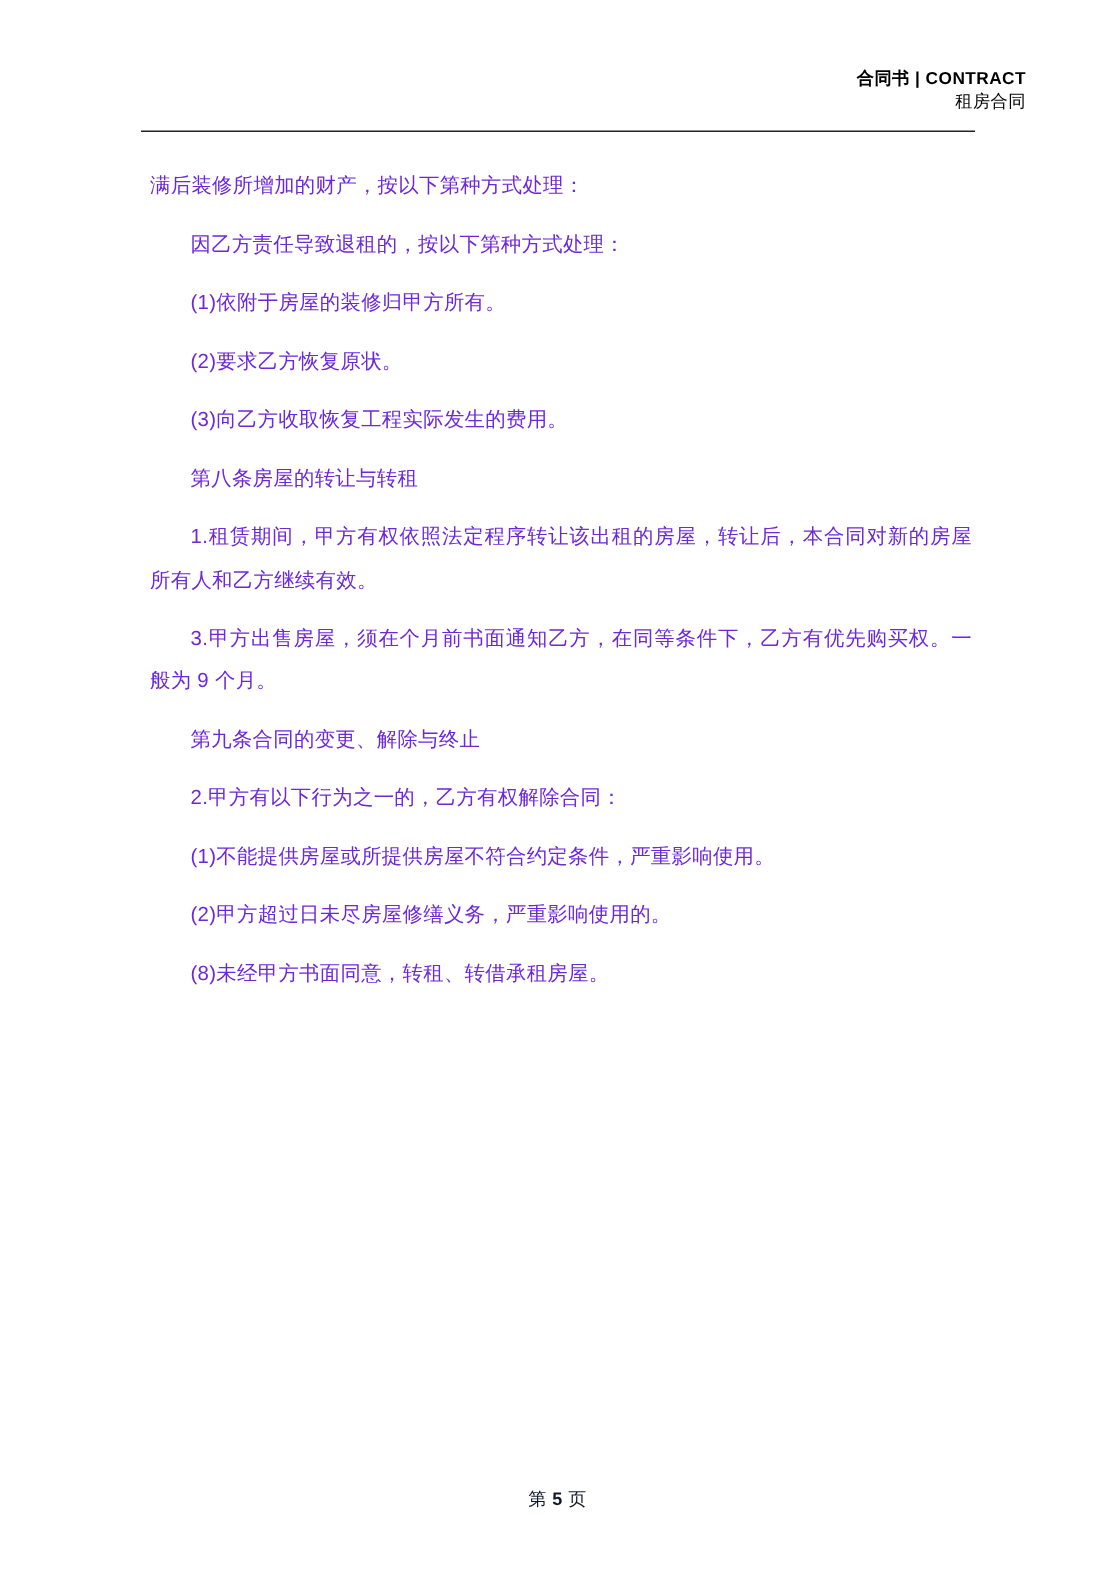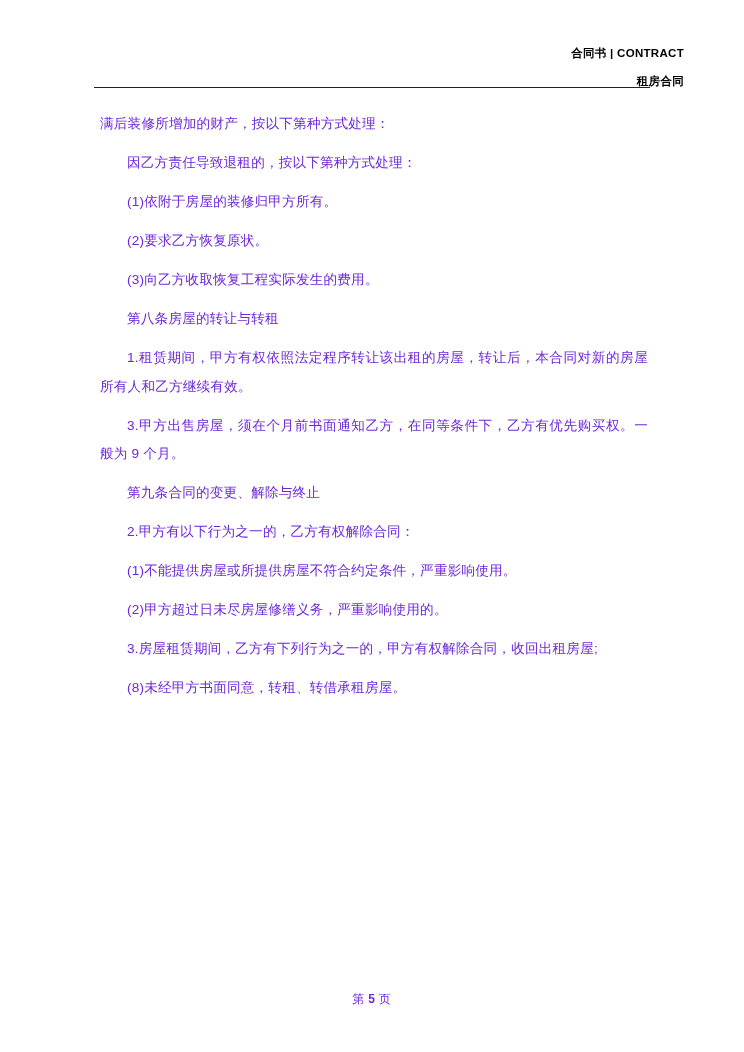--- a/index.html
+++ b/index.html
@@ -33,25 +33,24 @@
   .header-line1 {
     font-size: 11.5px;
     font-weight: bold;
     color: #000000;
     letter-spacing: 0.3px;
     line-height: 15px;
     white-space: nowrap;
   }
   .header-line2 {
     font-size: 11.5px;
-    font-weight: bold;
+    font-weight: normal;
     color: #000000;
     letter-spacing: 0.3px;
     line-height: 15px;
-    margin-top: 13px;
     white-space: nowrap;
   }
   .header-rule {
     position: absolute;
     top: 87px;
     left: 94px;
     width: 556px;
     height: 1px;
     background: #222222;
   }
@@ -79,21 +78,21 @@
   }
 
   
   .footer {
     position: absolute;
     bottom: 44px;
     left: 0;
     width: 744px;
     text-align: center;
     font-size: 12px;
-    color: #6d28d9;
+    color: #0f172a;
     letter-spacing: 1px;
   }
   .footer .pagenum {
     font-weight: bold;
     padding: 0 3px;
   }
 </style>
 </head>
 <body>
 
@@ -116,21 +115,20 @@
     <p class="para indent">(1)依附于房屋的装修归甲方所有。</p>
     <p class="para indent">(2)要求乙方恢复原状。</p>
     <p class="para indent">(3)向乙方收取恢复工程实际发生的费用。</p>
     <p class="para indent">第八条房屋的转让与转租</p>
     <p class="para indent">1.租赁期间，甲方有权依照法定程序转让该出租的房屋，转让后，本合同对新的房屋所有人和乙方继续有效。</p>
     <p class="para indent">3.甲方出售房屋，须在个月前书面通知乙方，在同等条件下，乙方有优先购买权。一般为 9 个月。</p>
     <p class="para indent">第九条合同的变更、解除与终止</p>
     <p class="para indent">2.甲方有以下行为之一的，乙方有权解除合同：</p>
     <p class="para indent">(1)不能提供房屋或所提供房屋不符合约定条件，严重影响使用。</p>
     <p class="para indent">(2)甲方超过日未尽房屋修缮义务，严重影响使用的。</p>
-    <p class="para indent">3.房屋租赁期间，乙方有下列行为之一的，甲方有权解除合同，收回出租房屋;</p>
     <p class="para indent">(8)未经甲方书面同意，转租、转借承租房屋。</p>
   </div>
 
   <div class="footer">
     <span>第</span><span class="pagenum">5</span><span>页</span>
   </div>
 
 </div>
 
 </body></html>

